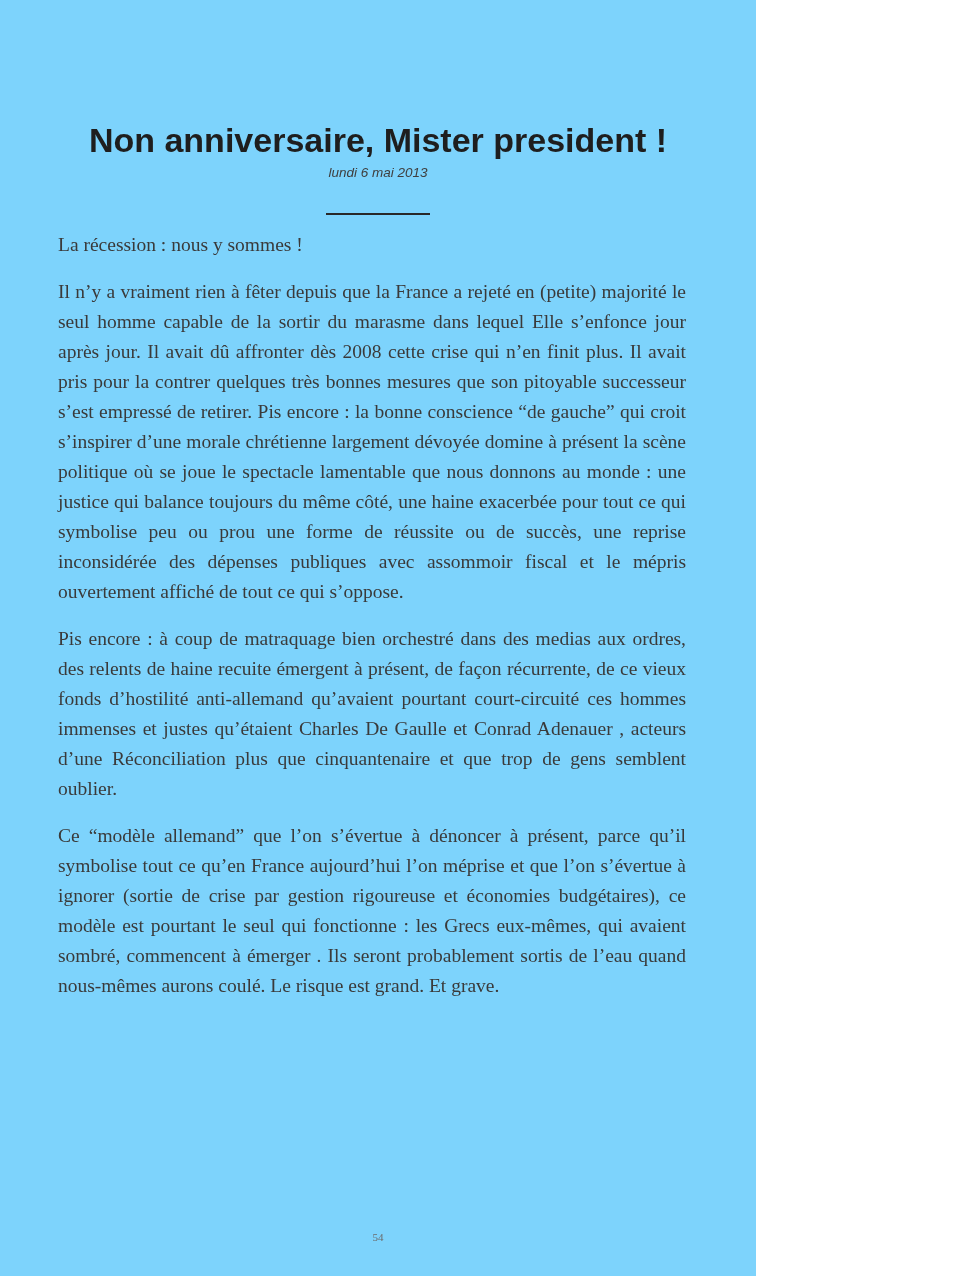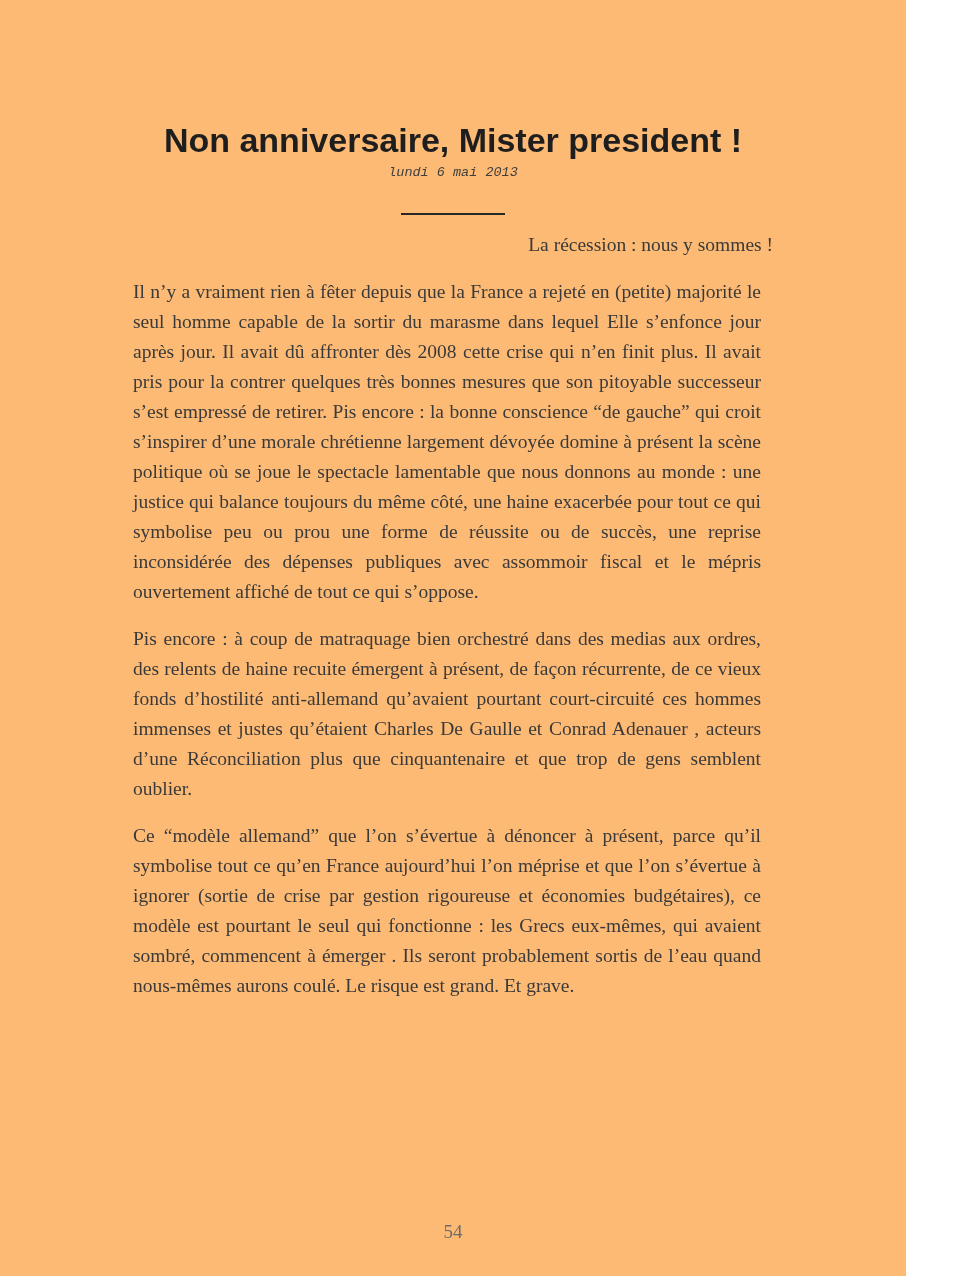--- a/index.html
+++ b/index.html
@@ -2,75 +2,75 @@
 <html lang="fr"><head>
 <meta charset="utf-8">
 <style>
   html, body {
     margin: 0;
     padding: 0;
     background: #ffffff;
   }
   .page {
     position: relative;
-    width: 906px;
+    width: 756px;
     height: 1276px;
-    background: #fdba74;
+    background: #7dd3fc;
     font-family: "Liberation Serif", serif;
     color: #3b3b3b;
     overflow: hidden;
     box-sizing: border-box;
   }
   .article-title {
     margin: 0;
     padding-top: 120px;
     text-align: center;
     font-family: "Liberation Sans", sans-serif;
     font-weight: 700;
     font-size: 34px;
     line-height: 40px;
     color: #1e1e1e;
   }
   .article-date {
     margin-top: 5px;
     text-align: center;
-    font-family: Liberation Mono, monospace;
+    font-family: Liberation Sans, sans-serif;
     font-style: italic;
     font-size: 13.5px;
     color: #3f3f3f;
   }
   .separator {
     width: 104px;
     height: 2px;
     background: #282828;
     margin: 33px auto 0 auto;
   }
   .content {
     width: 640px;
     margin: 0 auto;
     font-size: 19.5px;
     line-height: 30px;
     color: #3a3a3a;
   }
   .intro-line {
     margin: 15px 0 15px 0;
-    text-align: right;
+    text-align: left;
   }
   .content p.body-paragraph {
     margin: 17px 12px 0 0;
     text-align: justify;
   }
   .page-number {
     position: absolute;
     left: 0;
     right: 0;
     bottom: 33px;
     text-align: center;
     font-family: "Liberation Serif", serif;
-    font-size: 19px;
+    font-size: 11px;
     color: #6b6b6b;
   }
 </style>
 </head>
 <body>
 
 <div class="page">
 
   <h1 class="article-title">Non anniversaire, Mister president !</h1>
 

